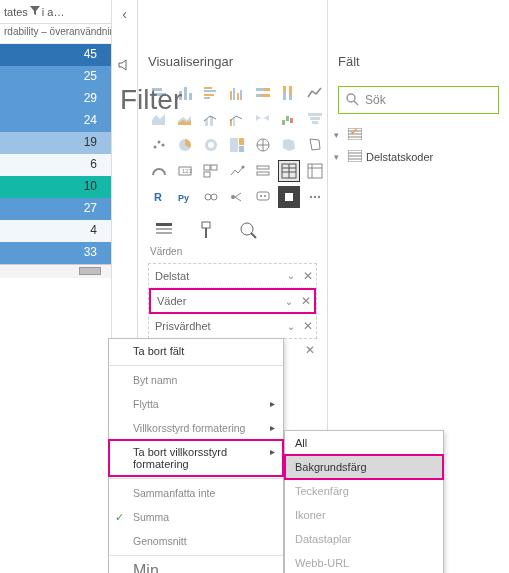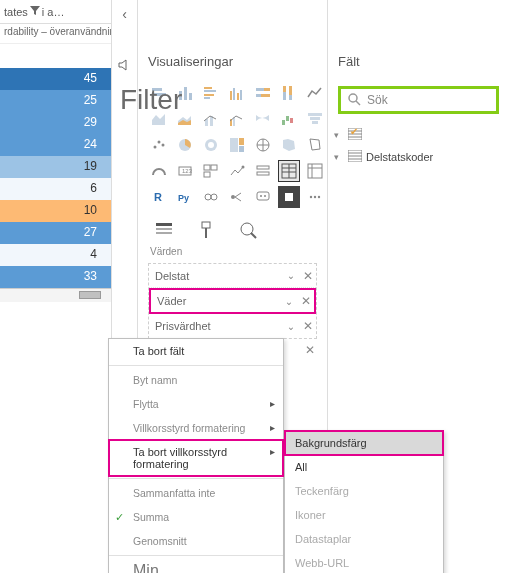--- a/index.html
+++ b/index.html
@@ -7,24 +7,24 @@
 
 .main { display: flex; height: 100%; }
 
 
 .left-pane { width: 112px; border-right: 1px solid #ddd; }
 .left-header { height: 24px; display: flex; align-items: center; padding: 4px 4px; border-bottom: 1px solid #ddd; font-size: 11px; color: #555; }
 .left-header .htxt { overflow: hidden; text-overflow: ellipsis; white-space: nowrap; }
 .filter-funnel { margin: 0 2px; }
 .left-sub { height: 20px; font-size: 10px; color: #666; padding: 2px 4px; white-space: nowrap; overflow: hidden; border-bottom: 1px solid #eee; }
 .data-cell { height: 22px; text-align: right; padding: 3px 14px 0 0; font-size: 12px; }
-.shade-a { background: #2e74b5; color: #fff; margin-top: 24px; }
+.shade-a { background: #2e74b5; color: #fff; }
 .shade-b { background: #5b9bd5; color: #fff; }
 .shade-c { background: #9cc3e5; padding-left: 20px; }
-.shade-d { background: #fdba74; }
+.shade-d { background: #14b8a6; }
 .shade-e { background: #f2f7fc; }
 .hscroll { height: 14px; border-top: 1px solid #ccc; background: #f4f4f4; position: relative; }
 .hscroll .thumb { position: absolute; right: 10px; top: 2px; width: 22px; height: 8px; background: #c0c0c0; border: 1px solid #999; }
 
 
 .collapse-strip { width: 26px; border-right: 1px solid #ddd; padding-top: 6px; text-align: center; }
 .collapse-strip .chev { font-size: 14px; color: #666; cursor: pointer; }
 .collapse-strip .speaker { margin-top: 36px; font-size: 14px; color: #666; display:block; }
 
 
@@ -47,21 +47,21 @@
 .well-row:last-child { border-bottom: none; align-items: center; }
 .well-row.hl { border: 2px solid #e3008c; height: 26px; }
 .well-label { flex: 1; padding-left: 6px; font-size: 11px; color: #666; overflow:hidden; white-space:nowrap; }
 .well-chev { width: 18px; text-align: center; color: #888; font-size: 10px; }
 .well-x { width: 16px; text-align: center; color: #888; font-size: 12px; cursor: pointer; }
 .extra-x { margin: 2px 12px 0 0; text-align: right; color: #888; font-size: 12px; }
 
 
 .fields-pane { flex: 1; }
 .search-wrap { padding: 6px 10px; }
-.search { display: flex; align-items: center; border: 3px solid #84cc16; height: 28px; padding: 0 6px; color: #888; }
+.search { display: flex; align-items: center; border: 1px solid #84cc16; height: 28px; padding: 0 6px; color: #888; }
 .search .mag { margin-right: 6px; }
 .tree { padding: 4px 6px; }
 .tree-row { display: flex; align-items: center; height: 22px; gap: 4px; font-size: 11px; color: #444; cursor: pointer; }
 .tree-row .caret { width: 10px; color: #888; font-size: 9px; }
 .tree-row .tbl { width: 14px; height: 12px; }
 .tree-row .lbl { overflow: hidden; text-overflow: ellipsis; white-space: nowrap; }
 .checkmark { position: absolute; left: 2px; top: -2px; color: #e8a33d; font-size: 10px; }
 
 
 .ctx-menu { position: absolute; left: 108px; top: 338px; width: 176px; background: #fff; border: 1px solid #bfbfbf; box-shadow: 2px 2px 4px rgba(0,0,0,0.15); font-size: 11px; z-index: 20; }
@@ -449,19 +449,19 @@
     <div class="ctx-item hl">Ta bort villkorsstyrd formatering<span class="arrow">▸</span></div>
     <div class="ctx-sep"></div>
     <div class="ctx-item light">Sammanfatta inte</div>
     <div class="ctx-item light"><span class="chk">✓</span>Summa</div>
     <div class="ctx-item light">Genomsnitt</div>
     <div class="ctx-sep"></div>
     <div class="ctx-item big">Min</div>
   </div>
 
 <div class="sub-menu" id="sub-menu">
+    <div class="sub-item">All</div>
     <div class="sub-item sel hl">Bakgrundsfärg</div>
-    <div class="sub-item">All</div>
     <div class="sub-item dis">Teckenfärg</div>
     <div class="sub-item dis">Ikoner</div>
     <div class="sub-item dis">Datastaplar</div>
     <div class="sub-item dis">Webb-URL</div>
   </div>
 
 </body></html>

